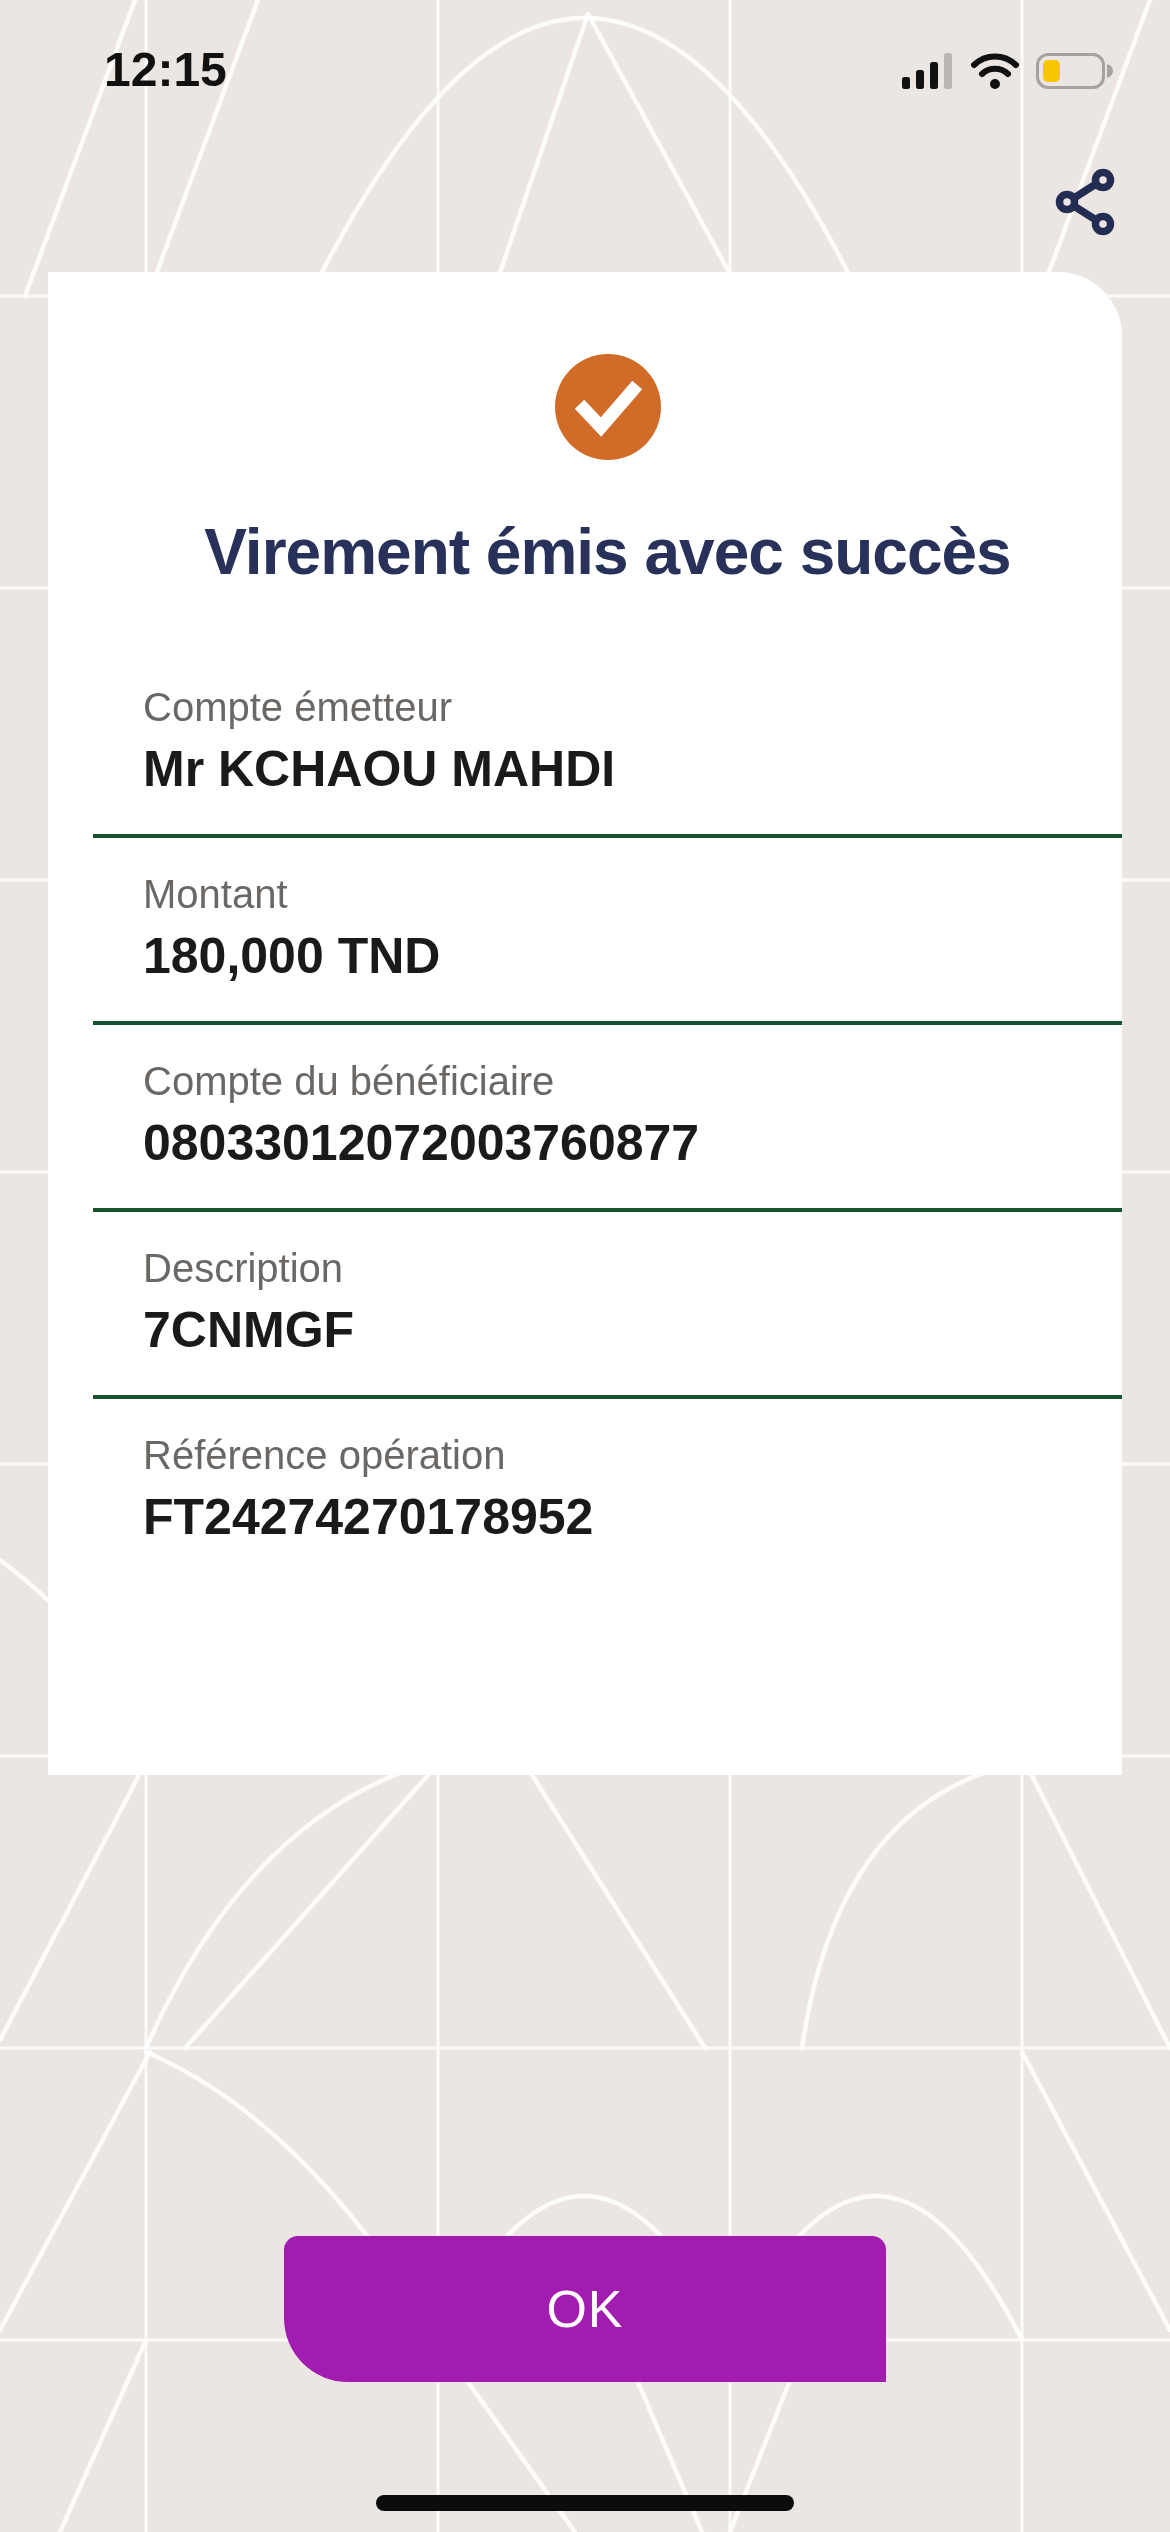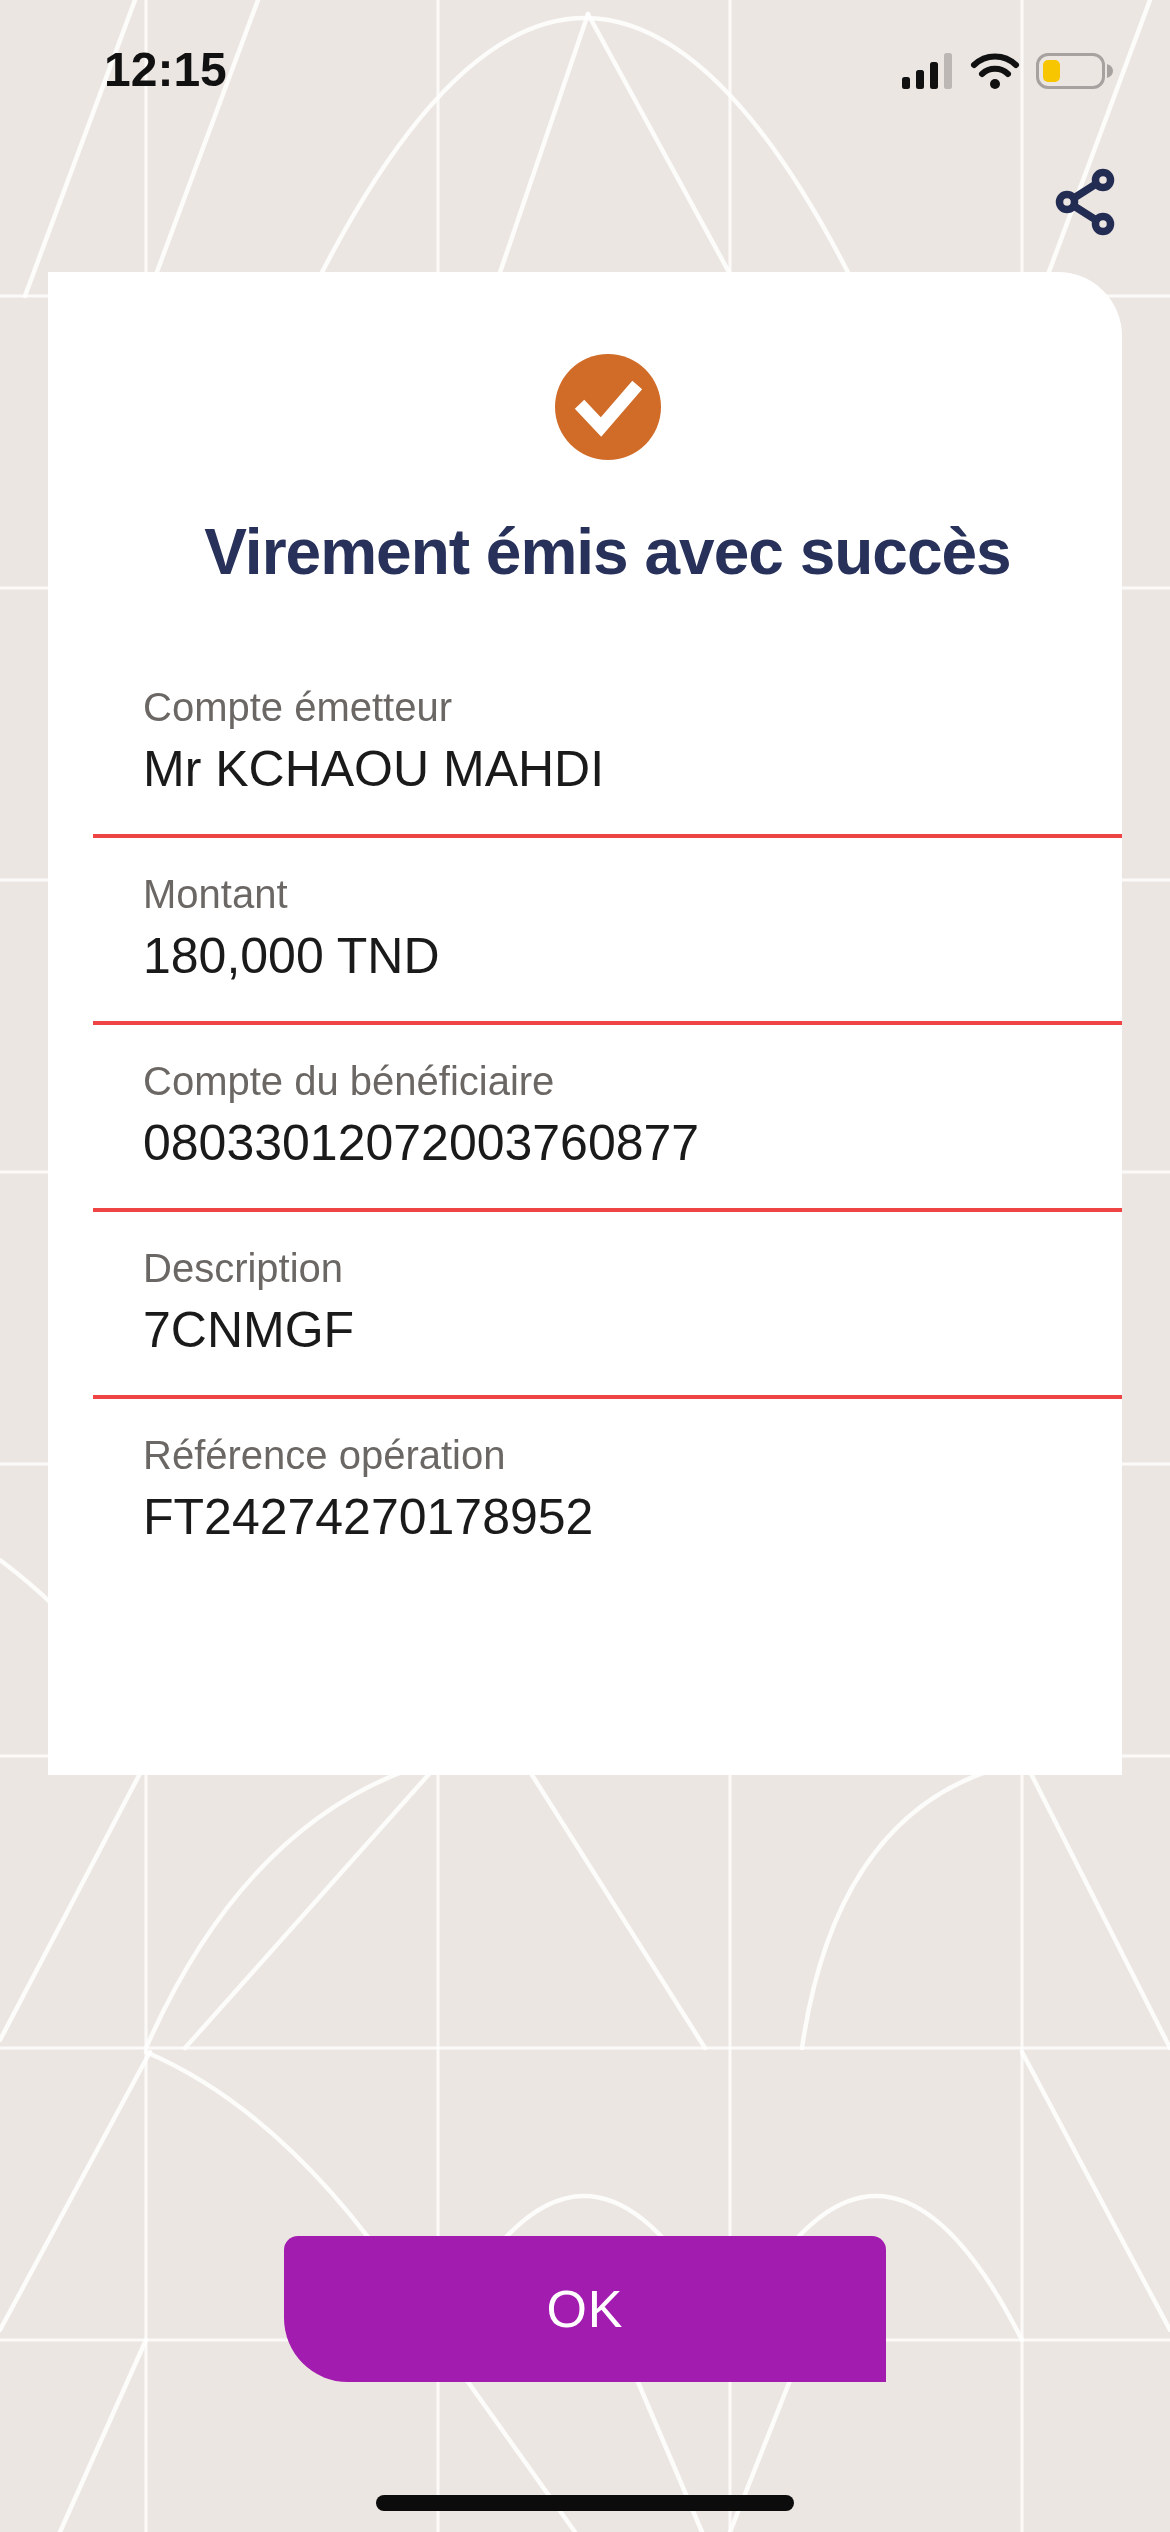--- a/index.html
+++ b/index.html
@@ -46,29 +46,29 @@
   }
   .card-title{
     margin:56px 30px 0 30px;
     text-align:center;
     font-size:64px;font-weight:600;letter-spacing:-1px;
     color:#27315a;line-height:1.15;
   }
   .fields{margin-top:61px;}
   .field{
     padding:33px 50px 37px 50px;
-    border-bottom:4px solid #ef4444;
+    border-bottom:4px solid #14532d;
   }
   .field:last-child{border-bottom:none;}
   .field .label{
     font-size:40px;line-height:46px;color:#6b6764;font-weight:400;
   }
   .field .value{
     margin-top:12px;
-    font-size:50px;line-height:55px;color:#1a1a1a;font-weight:400;
+    font-size:50px;line-height:55px;color:#1a1a1a;font-weight:700;
   }
 
   
   .ok-btn{
     position:absolute;left:284px;top:2236px;z-index:3;
     width:602px;height:146px;
     background:#a21caf;border:none;cursor:pointer;
     border-radius:14px 14px 0 64px;
     color:#ffffff;font-size:52px;font-weight:500;letter-spacing:1px;
     font-family:"Liberation Sans", sans-serif;

